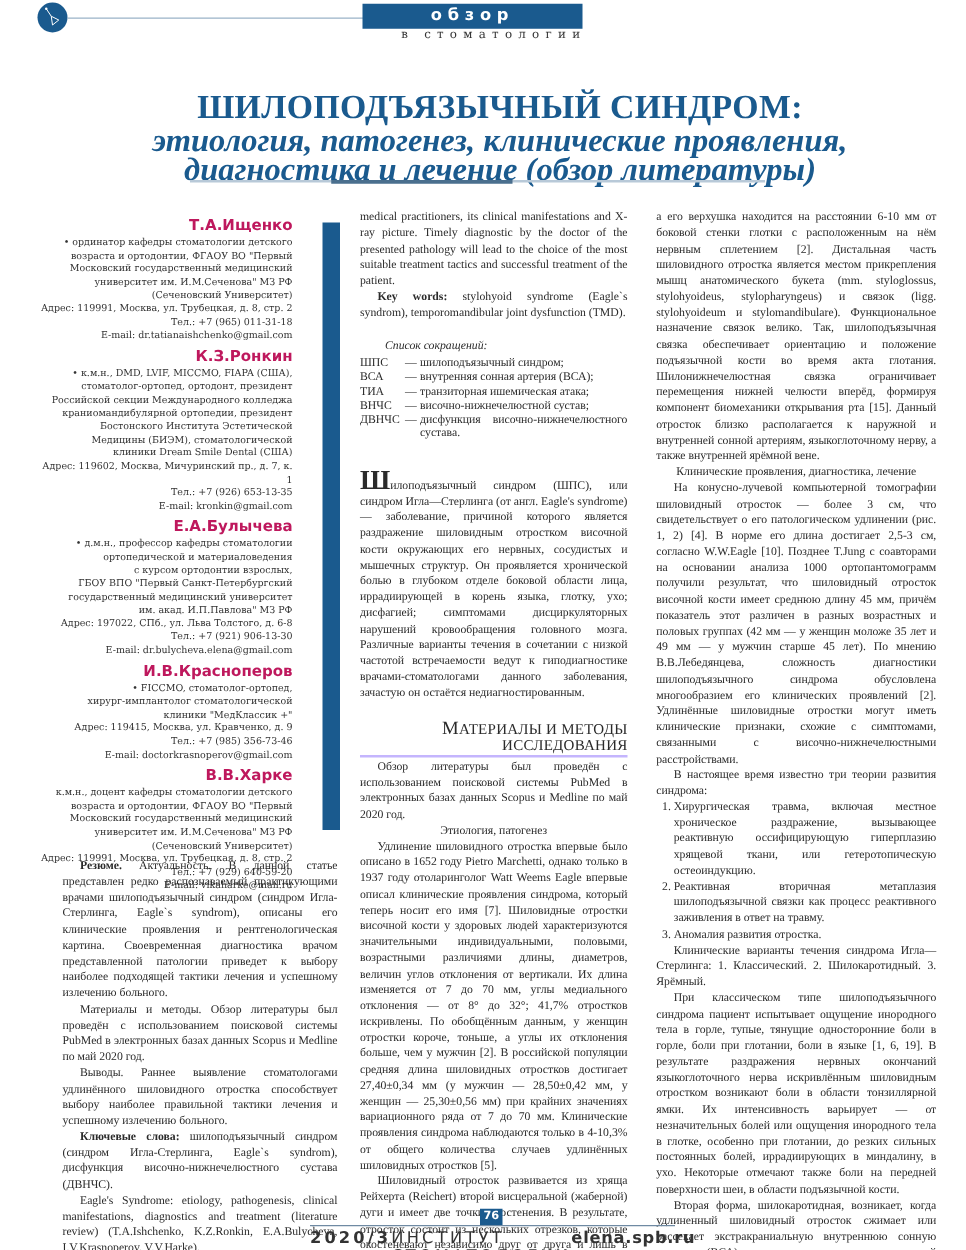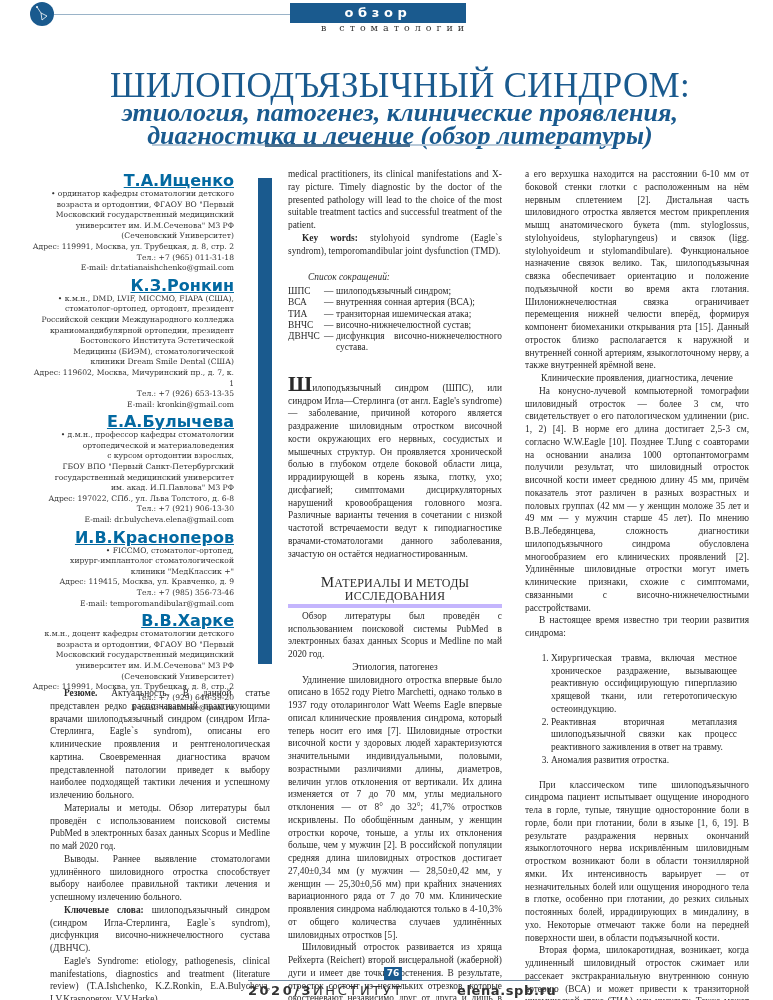--- a/index.html
+++ b/index.html
@@ -10,57 +10,57 @@
   #logo { position:absolute; left:30px; top:2px; width:24px; height:24px; border-radius:50%; background:#1a5a8e; }
   #hdr-line { position:absolute; left:54px; top:14px; width:240px; height:1px; background:#9ab3c8; }
   #hdr-tag { position:absolute; left:290px; top:3px; width:176px; height:20px; background:#1a5a8e; color:#fff;
              font-family:"DejaVu Sans", sans-serif; font-weight:bold; font-size:13px; letter-spacing:4.6px;
              line-height:20px; text-align:center; }
   #hdr-sub { position:absolute; left:300px; top:22px; width:190px; text-align:center;
              font-family:"DejaVu Serif", serif; font-size:9.5px; letter-spacing:5px; color:#333; }
 
   
   #title { position:absolute; left:60px; top:70px; width:680px; text-align:center; color:#1a5a8e; }
-  #title .t1 { font-family:"Liberation Serif", serif; font-weight:normal; font-size:35px; line-height:31px; letter-spacing:0.3px; }
+  #title .t1 { font-family:"Liberation Serif", serif; font-weight:bold; font-size:27px; line-height:31px; letter-spacing:0.3px; }
   #title .t2 { font-family:"Liberation Serif", serif; font-style:italic; font-weight:bold; font-size:26px; line-height:23px; }
   #title-rule { position:absolute; left:152px; top:144px; width:460px; height:2px; background:#b8c9d8; }
   #title-rule2 { position:absolute; left:265px; top:144px; width:145px; height:3px; background:#4a6f8e; }
 
   
   #vbar { position:absolute; left:258px; top:178px; width:14px; height:486px; background:#1a5a8e; }
 
   
   #authors { position:absolute; left:30px; top:172px; width:204px; text-align:right; font-size:7.6px; line-height:10.6px; color:#333; }
   .author { margin-bottom:3px; }
-  .author-name { font-family:"DejaVu Sans", sans-serif; font-weight:bold; font-size:16px; line-height:17px;
-                 text-decoration:underline; color:#0369a1; }
+  .author-name { font-family:"DejaVu Sans", sans-serif; font-weight:bold; font-size:12px; line-height:17px;
+                 color:#be185d; }
   .author-line { display:block; }
 
   .col { position:absolute; font-family:"Liberation Serif", serif; font-size:9.4px; line-height:12.75px; color:#2a2a2a; text-align:justify; }
   .col p { margin:0; text-indent:14px; }
   .col p.noind { text-indent:0; }
   .b { font-weight:bold; }
   .i { }
   .center { text-align:center; text-indent:0 !important; }
 
   #col1 { left:50px; top:687px; width:220px; }
   #col2 { left:288px; top:168px; width:214px; }
   #col3 { left:525px; top:168px; width:224px; }
 
   .abbr-title { font-style:italic; margin:14px 0 2px 20px; }
   .abbr-row { display:flex; line-height:11.3px; }
   .abbr-key { width:36px; }
   .abbr-dash { width:12px; }
   .abbr-val { flex:1; }
 
   .dropcap { font-size:22px; font-weight:bold; line-height:16px; }
-  .section-head { font-size:12px; text-align:center; margin:16px 0 2px 0; border-bottom:4px solid #c4b5fd; padding-bottom:1px; letter-spacing:0.2px; }
+  .section-head { font-size:12px; text-align:right; margin:16px 0 2px 0; border-bottom:2px solid #c4b5fd; padding-bottom:1px; letter-spacing:0.2px; }
   .section-head .big { font-size:15px; }
 
-  ol { margin:12px; padding-left:14px; }
+  ol { margin:0; padding-left:14px; }
   ol li { margin:0; }
 
   
   #page-num { position:absolute; left:384px; top:967px; width:18px; height:13px; background:#1a5a8e; color:#fff;
               font-family:"DejaVu Sans", sans-serif; font-weight:bold; font-size:9px; line-height:13px; text-align:center; }
   #foot-rule { position:absolute; left:248px; top:980px; width:292px; height:1px; background:#6f8aa3; }
   #foot { position:absolute; left:248px; top:983px; width:292px; font-family:"DejaVu Sans", sans-serif; font-size:13px; color:#333; display:flex; justify-content:flex-start; }
   #foot .issue { font-weight:bold; letter-spacing:2.5px; }
   #foot .journal { letter-spacing:2.6px; }
   #foot .site { font-weight:bold; letter-spacing:0.6px; }
@@ -125,21 +125,21 @@
       <span class="author-line">Тел.: +7 (921) 906-13-30</span>
       <span class="author-line">E-mail: dr.bulycheva.elena@gmail.com</span>
     </div>
     <div class="author">
       <div class="author-name">И.В.Красноперов</div>
       <span class="author-line">• FICCMO, стоматолог-ортопед,</span>
       <span class="author-line">хирург-имплантолог стоматологической</span>
       <span class="author-line">клиники "МедКлассик +"</span>
       <span class="author-line">Адрес: 119415, Москва, ул. Кравченко, д. 9</span>
       <span class="author-line">Тел.: +7 (985) 356-73-46</span>
-      <span class="author-line">E-mail: temporomandibular@gmail.com</span>
+      <span class="author-line">E-mail: doctorkrasnoperov@gmail.com</span>
     </div>
     <div class="author">
       <div class="author-name">В.В.Харке</div>
       <span class="author-line">к.м.н., доцент кафедры стоматологии детского</span>
       <span class="author-line">возраста и ортодонтии, ФГАОУ ВО "Первый</span>
       <span class="author-line">Московский государственный медицинский</span>
       <span class="author-line">университет им. И.М.Сеченова" МЗ РФ</span>
       <span class="author-line">(Сеченовский Университет)</span>
       <span class="author-line">Адрес: 119991, Москва, ул. Трубецкая, д. 8, стр. 2</span>
       <span class="author-line">Тел.: +7 (929) 640-59-20</span>
@@ -221,20 +221,21 @@
 <div id="col3" class="col">
   <p class="noind">а его верхушка находится на расстоянии 6-10 мм от боковой стенки глотки с расположенным на нём нервным сплетением [2]. Дистальная часть шиловидного отростка является местом прикрепления мышц анатомического букета (mm. styloglossus, stylohyoideus, stylopharyngeus) и связок (ligg. stylohyoideum и stylomandibulare). Функциональное назначение связок велико. Так, шилоподъязычная связка обеспечивает ориентацию и положение подъязычной кости во время акта глотания. Шилонижнечелюстная связка ограничивает перемещения нижней челюсти вперёд, формируя компонент биомеханики открывания рта [15]. Данный отросток близко располагается к наружной и внутренней сонной артериям, языкоглоточному нерву, а также внутренней ярёмной вене.</p>
   <div class="i center">Клинические проявления, диагностика, лечение</div>
   <p>На конусно-лучевой компьютерной томографии шиловидный отросток — более 3 см, что свидетельствует о его патологическом удлинении (рис. 1, 2) [4]. В норме его длина достигает 2,5-3 см, согласно W.W.Eagle [10]. Позднее T.Jung с соавторами на основании анализа 1000 ортопантомограмм получили результат, что шиловидный отросток височной кости имеет среднюю длину 45 мм, причём показатель этот различен в разных возрастных и половых группах (42 мм — у женщин моложе 35 лет и 49 мм — у мужчин старше 45 лет). По мнению В.В.Лебедянцева, сложность диагностики шилоподъязычного синдрома обусловлена многообразием его клинических проявлений [2]. Удлинённые шиловидные отростки могут иметь клинические признаки, схожие с симптомами, связанными с височно-нижнечелюстными расстройствами.</p>
   <p>В настоящее время известно три теории развития синдрома:</p>
   <ol id="theories">
       <li>Хирургическая травма, включая местное хроническое раздражение, вызывающее реактивную оссифицирующую гиперплазию хрящевой ткани, или гетеротопическую остеоиндукцию.</li>
       <li>Реактивная вторичная метаплазия шилоподъязычной связки как процесс реактивного заживления в ответ на травму.</li>
       <li>Аномалия развития отростка.</li>
     </ol>
+  <p>Клинические варианты течения синдрома Игла—Стерлинга: 1. Классический. 2. Шилокаротидный. 3. Ярёмный.</p>
   <p>При классическом типе шилоподъязычного синдрома пациент испытывает ощущение инородного тела в горле, тупые, тянущие односторонние боли в горле, боли при глотании, боли в языке [1, 6, 19]. В результате раздражения нервных окончаний языкоглоточного нерва искривлённым шиловидным отростком возникают боли в области тонзиллярной ямки. Их интенсивность варьирует — от незначительных болей или ощущения инородного тела в глотке, особенно при глотании, до резких сильных постоянных болей, иррадиирующих в миндалину, в ухо. Некоторые отмечают также боли на передней поверхности шеи, в области подъязычной кости.</p>
   <p>Вторая форма, шилокаротидная, возникает, когда удлиненный шиловидный отросток сжимает или рассекает экстракраниальную внутреннюю сонную артерию (ВСА) и может привести к транзиторной ишемической атаке (ТИА) или инсульту. Также может проявляться как боль по ходу сонной артерии в результате стимуляции симпатического нервного сплетения во время поворота головы. Кроме того, при шилокаротидной форме пациенты</p>
 </div>
 
 <div id="page-num">76</div>
 <div id="foot-rule"></div>
 <div id="foot">
   <span class="issue">2020/3</span>
   <span class="journal">ИНСТИТУТ СТОМАТОЛОГИИ</span>
   <span class="site">elena.spb.ru</span>

